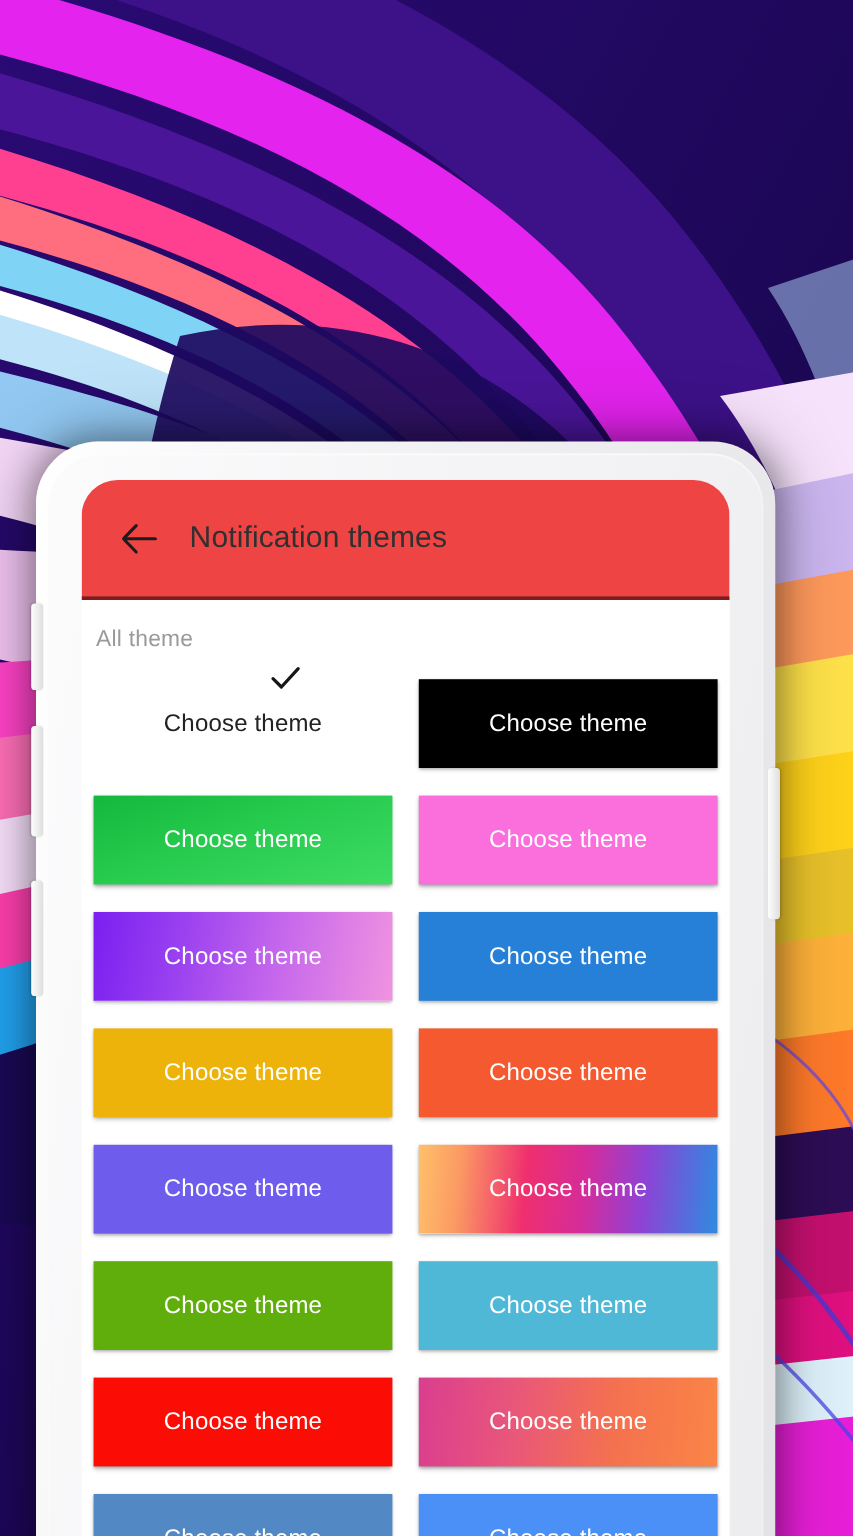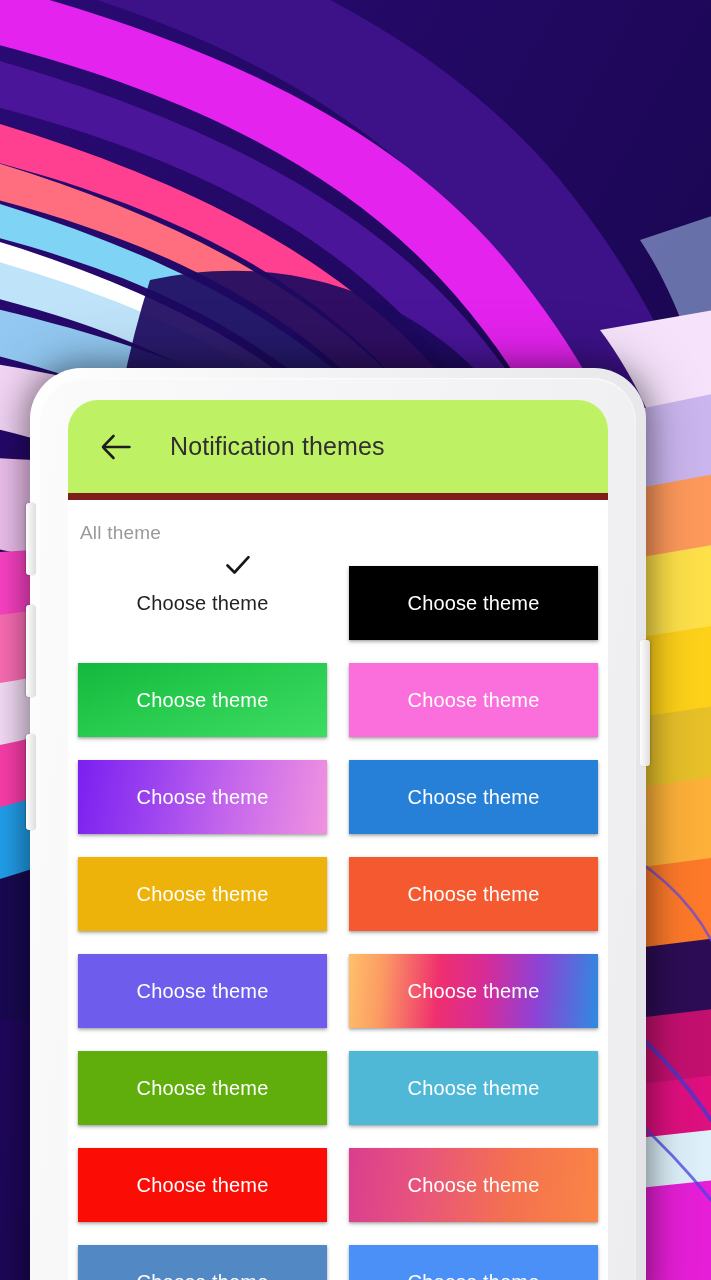--- a/index.html
+++ b/index.html
@@ -36,24 +36,24 @@
     overflow:hidden;
   }
 
   
   .side-btn { position:absolute; background:linear-gradient(90deg,#fdfdfe,#dededf); border-radius:3px; }
   .side-btn.left  { left:-4px; width:10px; box-shadow:-1px 0 2px rgba(0,0,0,.18); }
   .side-btn.right { right:-4px; width:10px; box-shadow:1px 0 2px rgba(0,0,0,.18); }
 
   
   #appbar {
-    height:100px; background:#bef264;
+    height:100px; background:#ef4444;
     display:flex; align-items:center; padding:0 0 0 26px;
-    border-bottom:7px solid #7f1d1d;
-    position:relative; z-index:3;gap:12px;
+    border-bottom:3px solid #7f1d1d;
+    position:relative; z-index:3;
   }
   #back-button { width:44px; height:44px; display:flex; align-items:center; justify-content:center; cursor:pointer; flex:0 0 auto; }
   #back-button svg { display:block; }
   #appbar-title { font-size:25px; color:#303030; margin-left:20px; letter-spacing:.1px; }
 
   
   #content { position:absolute; top:100px; left:0; right:0; bottom:0; background:#fff; overflow:hidden; }
   #section-label { font-size:19px; color:#9a9a9a; padding:22px 0 0 12px; letter-spacing:.2px; }
 
   #theme-grid {

